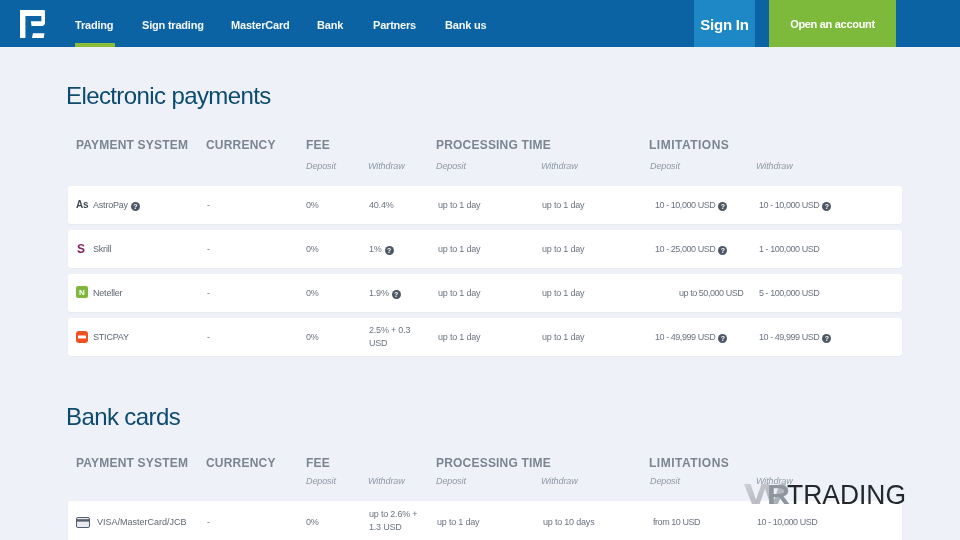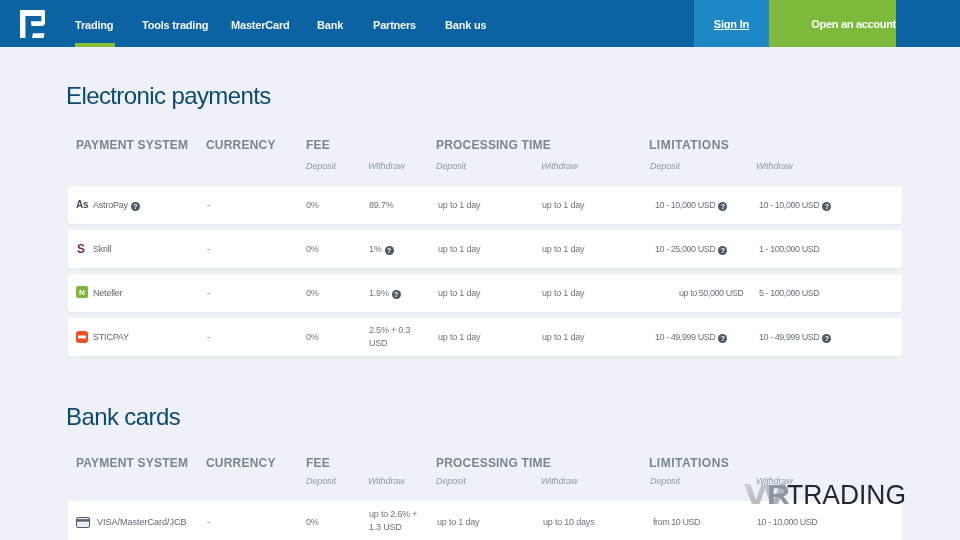--- a/index.html
+++ b/index.html
@@ -3,22 +3,22 @@
 <meta charset="utf-8">
 <style>
   * { margin:0; padding:0; box-sizing:border-box; }
   html,body { width:960px; height:540px; overflow:hidden; }
   body { font-family:"Liberation Sans", sans-serif; background:#eef2f8; position:relative; }
   .abs { position:absolute; }
   
   #nav { position:absolute; left:0; top:0; width:960px; height:47px; background:#0c63a4; }
   .nl { position:absolute; top:2px; height:47px; line-height:47px; font-size:11px; font-weight:bold; color:#f4f8fb; letter-spacing:-0.2px; }
   #underline { position:absolute; left:75px; top:43px; width:40px; height:4px; background:#8bbd39; }
-  #signin { position:absolute; left:694px; top:0; width:75px; height:47px; background:#1e88c6; color:#fff; font-size:11px; font-weight:bold; text-align:center; line-height:49px; letter-spacing:-0.2px;text-decoration:underline; }
-  #openacc { position:absolute; left:769px; top:0; width:127px; height:47px; background:#7db93a; color:#fff; font-size:11px; font-weight:bold; text-align:right; line-height:49px; letter-spacing:-0.3px; }
+  #signin { position:absolute; left:694px; top:0; width:61px; height:47px; background:#1e88c6; color:#fff; font-size:15px; font-weight:bold; text-align:center; line-height:49px; letter-spacing:-0.2px; }
+  #openacc { position:absolute; left:769px; top:0; width:127px; height:47px; background:#7db93a; color:#fff; font-size:11px; font-weight:bold; text-align:center; line-height:49px; letter-spacing:-0.3px; }
   
   .h1 { position:absolute; left:66px; font-size:24px; letter-spacing:-0.6px; color:#0c4a6e; line-height:22px; }
   
   .th { position:absolute; font-size:12px; font-weight:bold; color:#7b8591; letter-spacing:0.2px; line-height:11px; }
   .si { position:absolute; font-size:9px; font-style:italic; color:#8e98a4; letter-spacing:-0.1px; line-height:11px; }
   
   .card { position:absolute; left:68px; width:834px; background:#fff; border-radius:3px; box-shadow:0 1px 2px rgba(40,60,90,0.05); }
   
   .v { position:absolute; font-size:9px; color:#6b7481; letter-spacing:-0.2px; line-height:11px; white-space:nowrap; }
   .nm { color:#5d6773; }
@@ -31,21 +31,21 @@
 <body>
 <div id="nav">
   <svg class="abs" style="left:20px;top:9.5px" width="25.2" height="28.7" viewBox="0 0 25.1 28.6">
     <g fill="#fff">
       <rect x="0" y="0" width="5.4" height="28.6"></rect>
       <path d="M0,0 L23.3,0 Q25.4,0 25.4,2.1 L25.4,13.6 L22.8,15.9 L11.5,15.9 L10.8,11.3 L21.3,11.3 L21.3,5.9 L0,5.9 Z"></path>
       <path d="M12.9,23.2 L24.4,23.2 L23.5,28.6 L11.8,28.6 Z"></path>
     </g>
   </svg>
   <span class="nl" style="left:75px">Trading</span>
-  <span class="nl" style="left:142px">Tools trading</span>
+  <span class="nl" style="left:142px">Sign trading</span>
   <span class="nl" style="left:231px">MasterCard</span>
   <span class="nl" style="left:317px">Bank</span>
   <span class="nl" style="left:373px">Partners</span>
   <span class="nl" style="left:445px">Bank us</span>
   <div id="underline"></div>
   <div id="signin">Sign In</div>
   <div id="openacc">Open an account</div>
 </div>
 
 <div class="h1" style="top:85px">Electronic payments</div>
@@ -60,21 +60,21 @@
 <span class="si" style="left:436px;top:161px">Deposit</span>
 <span class="si" style="left:541px;top:161px">Withdraw</span>
 <span class="si" style="left:650px;top:161px">Deposit</span>
 <span class="si" style="left:756px;top:161px">Withdraw</span>
 
 <div class="card" style="top:186px;height:38px"></div>
 <span class="v" style="left:76px;top:199px;font-weight:bold;color:#3d4754;letter-spacing:-0.3px;font-size:10px">As</span>
 <span class="v nm" style="left:93px;top:200px">AstroPay<span class="q">?</span></span>
 <span class="v" style="left:207px;top:200px">-</span>
 <span class="v" style="left:306px;top:200px">0%</span>
-<span class="v" style="left:369px;top:200px">89.7%</span>
+<span class="v" style="left:369px;top:200px">40.4%</span>
 <span class="v" style="left:438px;top:200px">up to 1 day</span>
 <span class="v" style="left:542px;top:200px">up to 1 day</span>
 <span class="v lim" style="left:655px;top:200px">10 - 10,000 USD<span class="q">?</span></span>
 <span class="v lim" style="left:759px;top:200px">10 - 10,000 USD<span class="q">?</span></span>
 
 <div class="card" style="top:230px;height:38px"></div>
 <span class="v" style="left:77px;top:244px;font-weight:bold;color:#82215a;font-size:12px">S</span>
 <span class="v nm" style="left:93px;top:244px">Skrill</span>
 <span class="v" style="left:207px;top:244px">-</span>
 <span class="v" style="left:306px;top:244px">0%</span>

